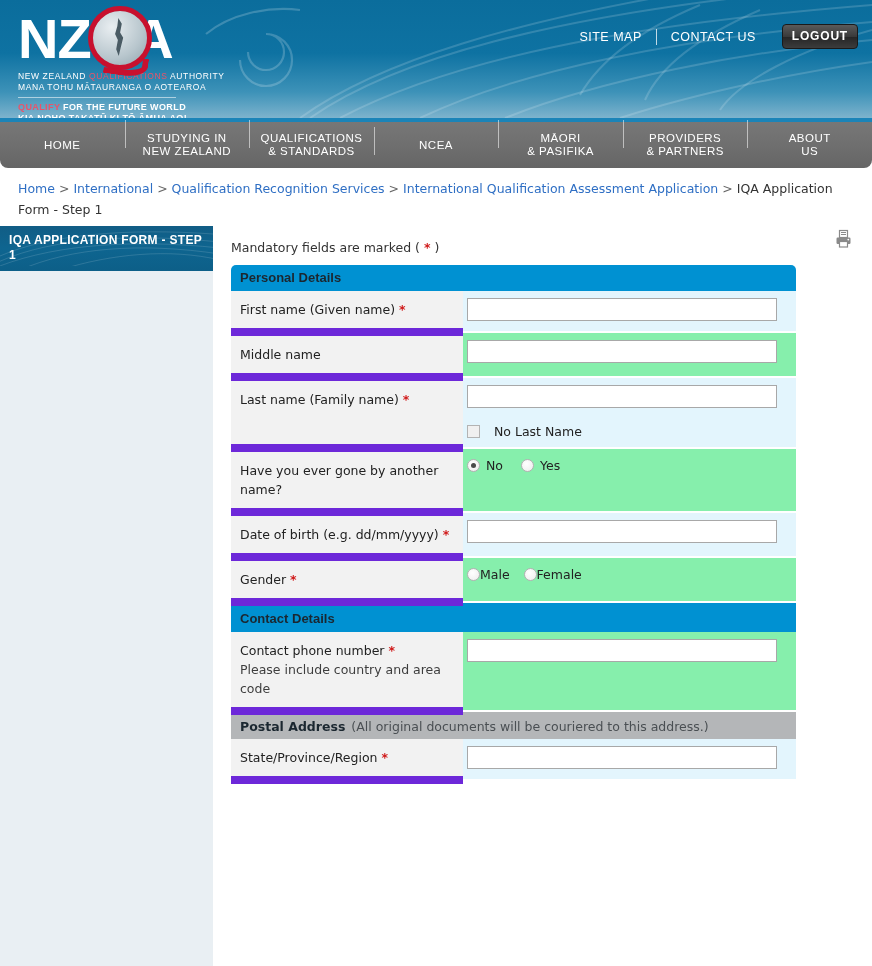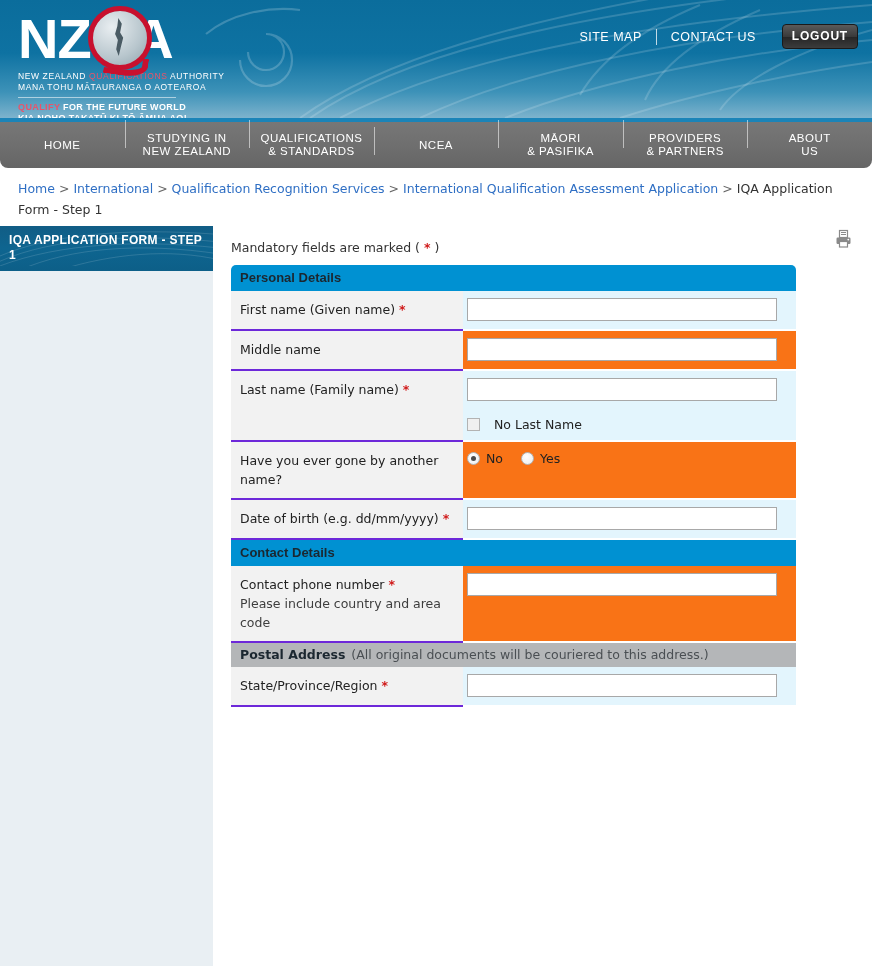--- a/index.html
+++ b/index.html
@@ -232,28 +232,28 @@
     color: #1b2730;
   }
   .sub-head .strong { font-weight: bold; }
   .sub-head .note { color: #4a4f53; margin-left: 6px; }
 
   .frow .lbl {
     width: 232px;
     background: #f2f2f2;
     padding: 9px 9px 9px 9px;
     line-height: 19px;
-    border-bottom: 2px solid #6d28d9;
+    border-bottom: 8px solid #6d28d9;
   }
   .frow .fld {
     background: #e3f5fd;
     padding: 7px 9px 8px 4px;
     border-bottom: 2px solid #ffffff;
   }
-  .frow.alt .fld { background: #f97316; }
+  .frow.alt .fld { background: #86efac; }
   .frow .lbl .star { color: #d01a1a; font-weight: bold; }
   .frow .lbl .help {
     display: block;
     color: #3e3e3e;
     font-size: 12.5px;
     line-height: 19px;
   }
 
   .txt {
     width: 310px; height: 23px;
@@ -477,20 +477,38 @@
         <tr class="frow">
           <td class="lbl">
             <span>Date of birth (e.g. dd/mm/yyyy)</span>
             <span class="star">*</span>
           </td>
           <td class="fld">
             <input class="txt" type="text" value="" style="">
           </td>
         </tr>
 
+        <tr class="frow alt">
+          <td class="lbl">
+            <span>Gender</span>
+            <span class="star">*</span>
+          </td>
+          <td class="fld">
+            <div class="radio-group gap-s">
+              <span class="radio-item">
+                <span class="radio"></span>
+                <span class="radio-lbl">Male</span>
+              </span>
+              <span class="radio-item">
+                <span class="radio"></span>
+                <span class="radio-lbl">Female</span>
+              </span>
+            </div>
+          </td>
+        </tr>
 
         <tr class="sec-head">
           <td colspan="2">Contact Details</td>
         </tr>
 
 
         <tr class="frow alt">
           <td class="lbl">
             <span>Contact phone number</span>
             <span class="star">*</span>

